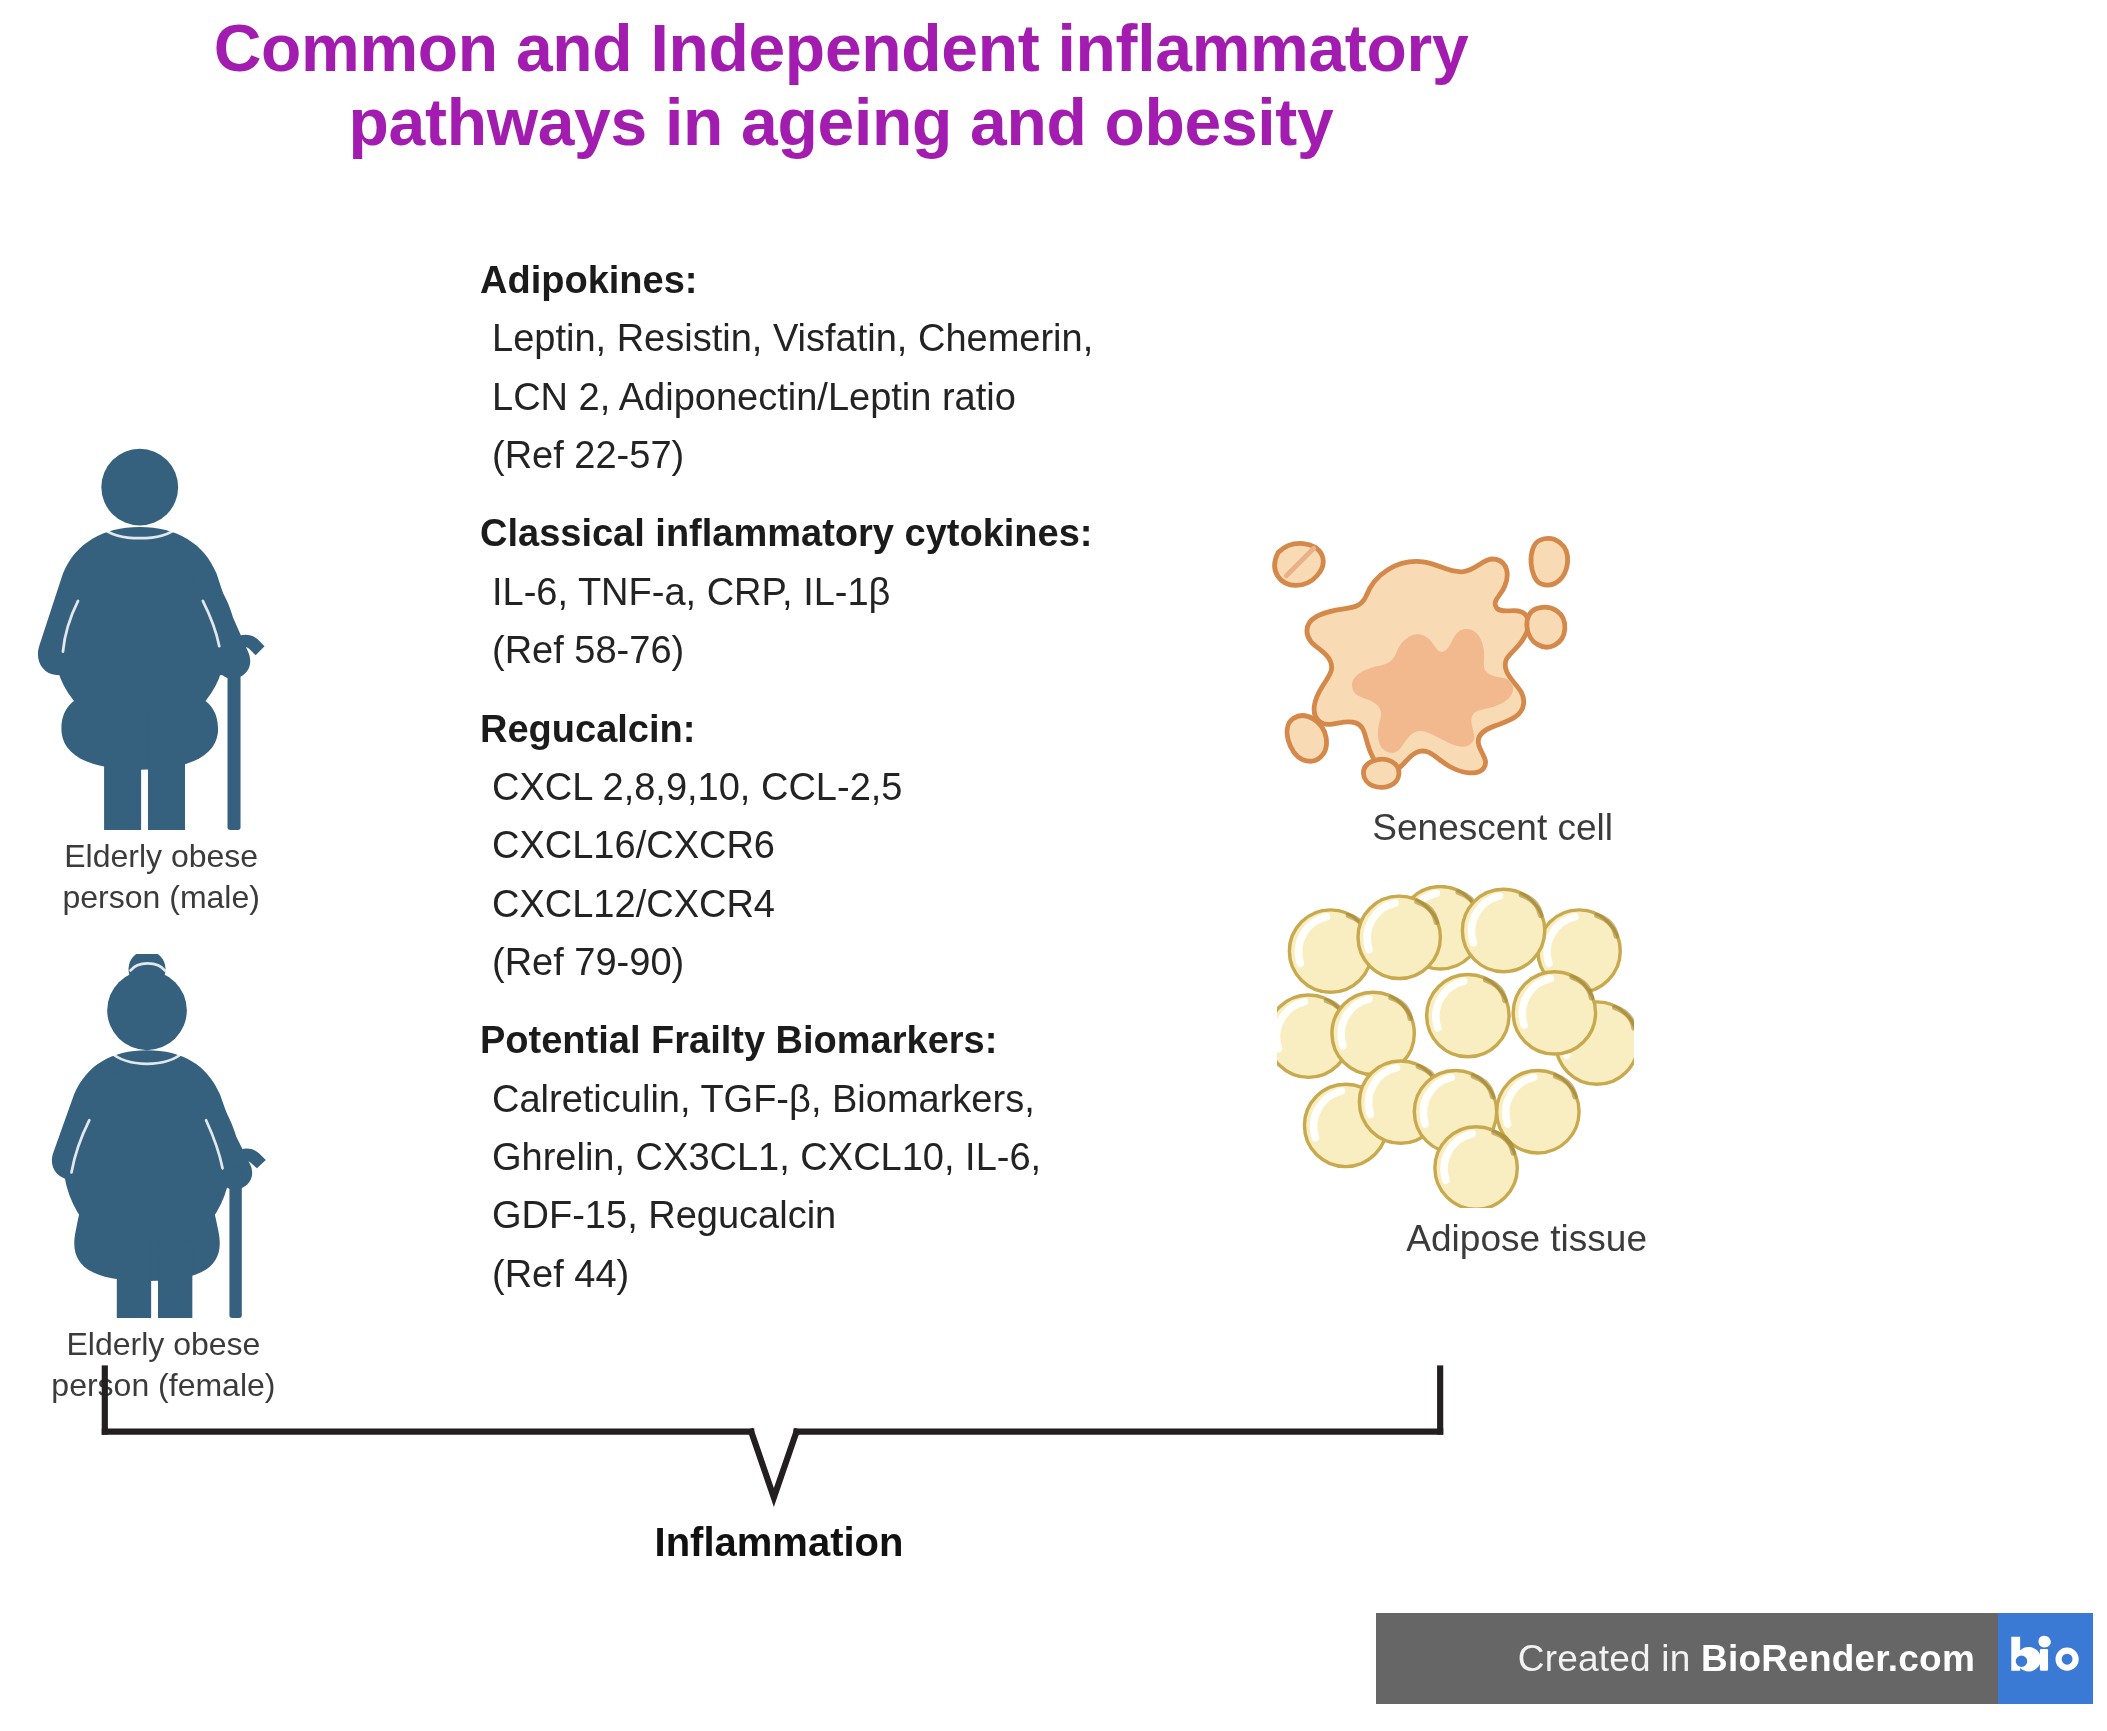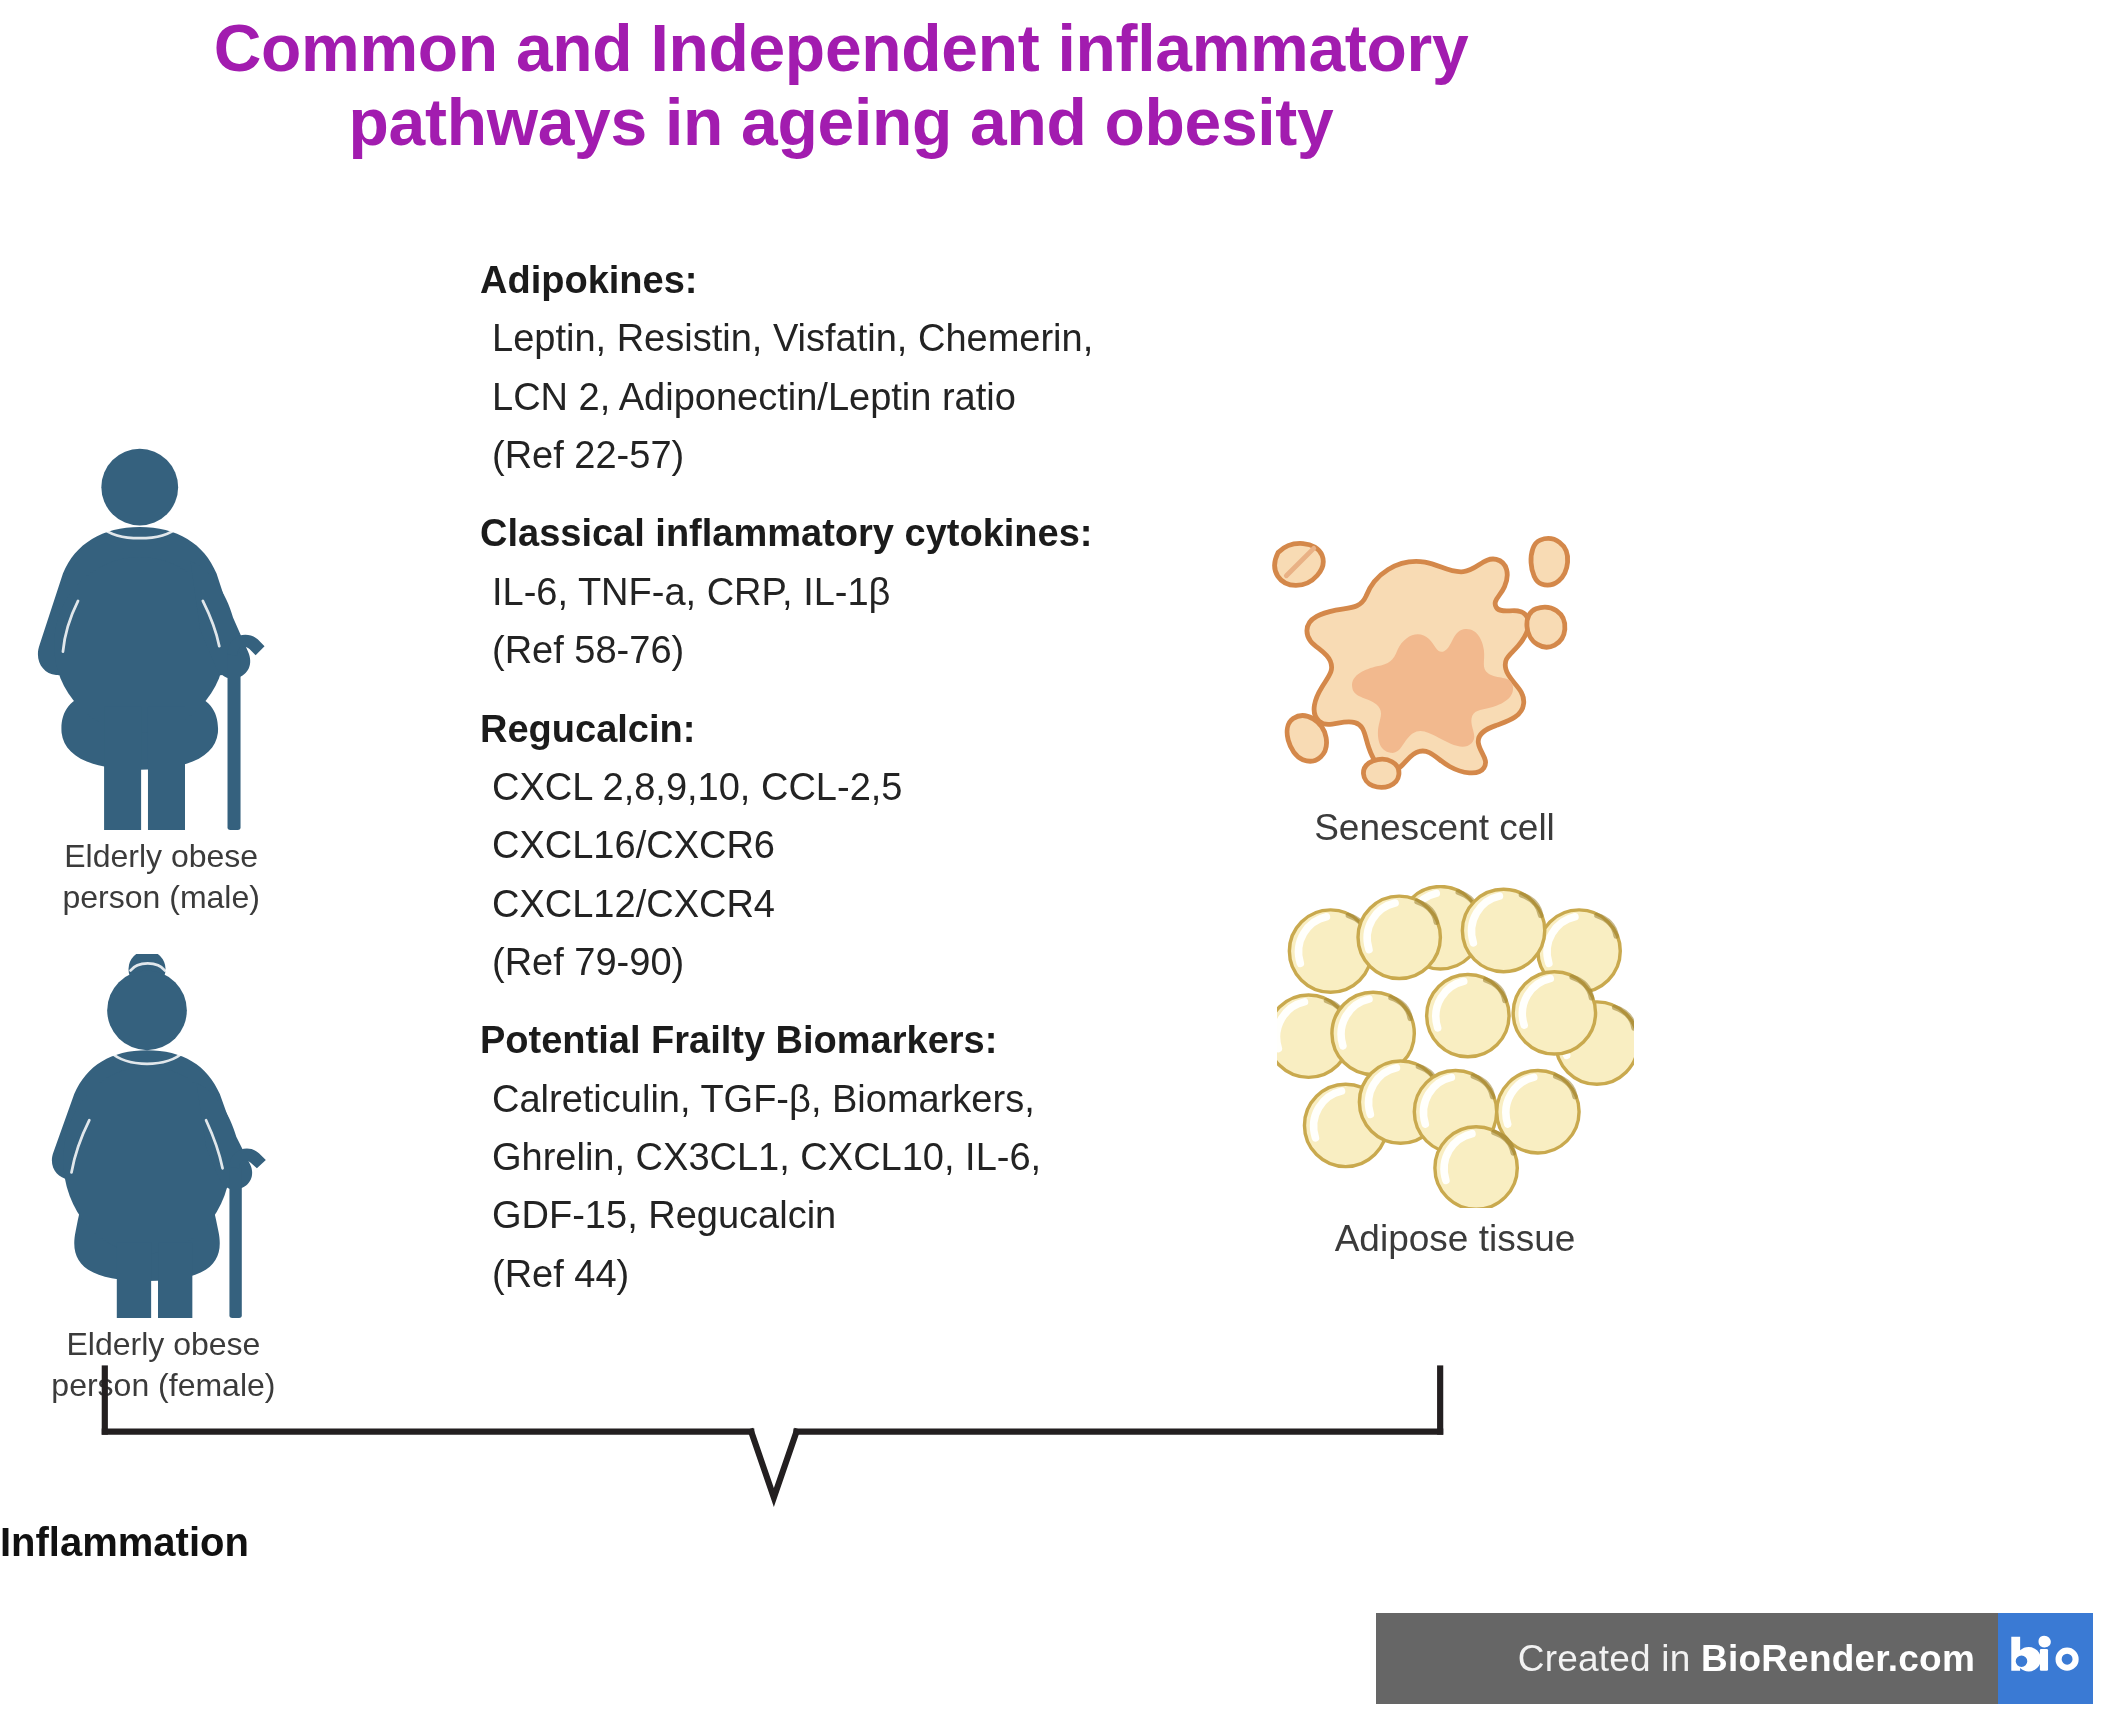--- a/index.html
+++ b/index.html
@@ -41,26 +41,27 @@
   }
   .person-caption .ln{display:block;}
 
   
   .cell-group{position:absolute;text-align:center;}
   #senescent-cell-group{left:1256px;top:522px;width:357px;}
   #adipose-group{left:1263px;top:885px;width:384px;}
   .cell-caption{
     font-size:37px;line-height:1.2;color:#3b3b3b;font-weight:normal;
     margin-top:6.9px;
+    text-align:right;
   }
 
   
   #bracket-svg{position:absolute;left:69px;top:1363px;}
   #inflammation-label{
-    position:absolute;left:0px;top:1520px;width:1558px;text-align:left;
+    position:absolute;left:0px;top:1520px;width:1558px;text-align:center;
     font-size:40px;font-weight:bold;color:#111;
   }
 
   
   #biorender-footer{
     position:absolute;left:1376px;top:1613px;
     width:717px;height:91px;
     display:flex;align-items:stretch;
   }
   #biorender-bar{

